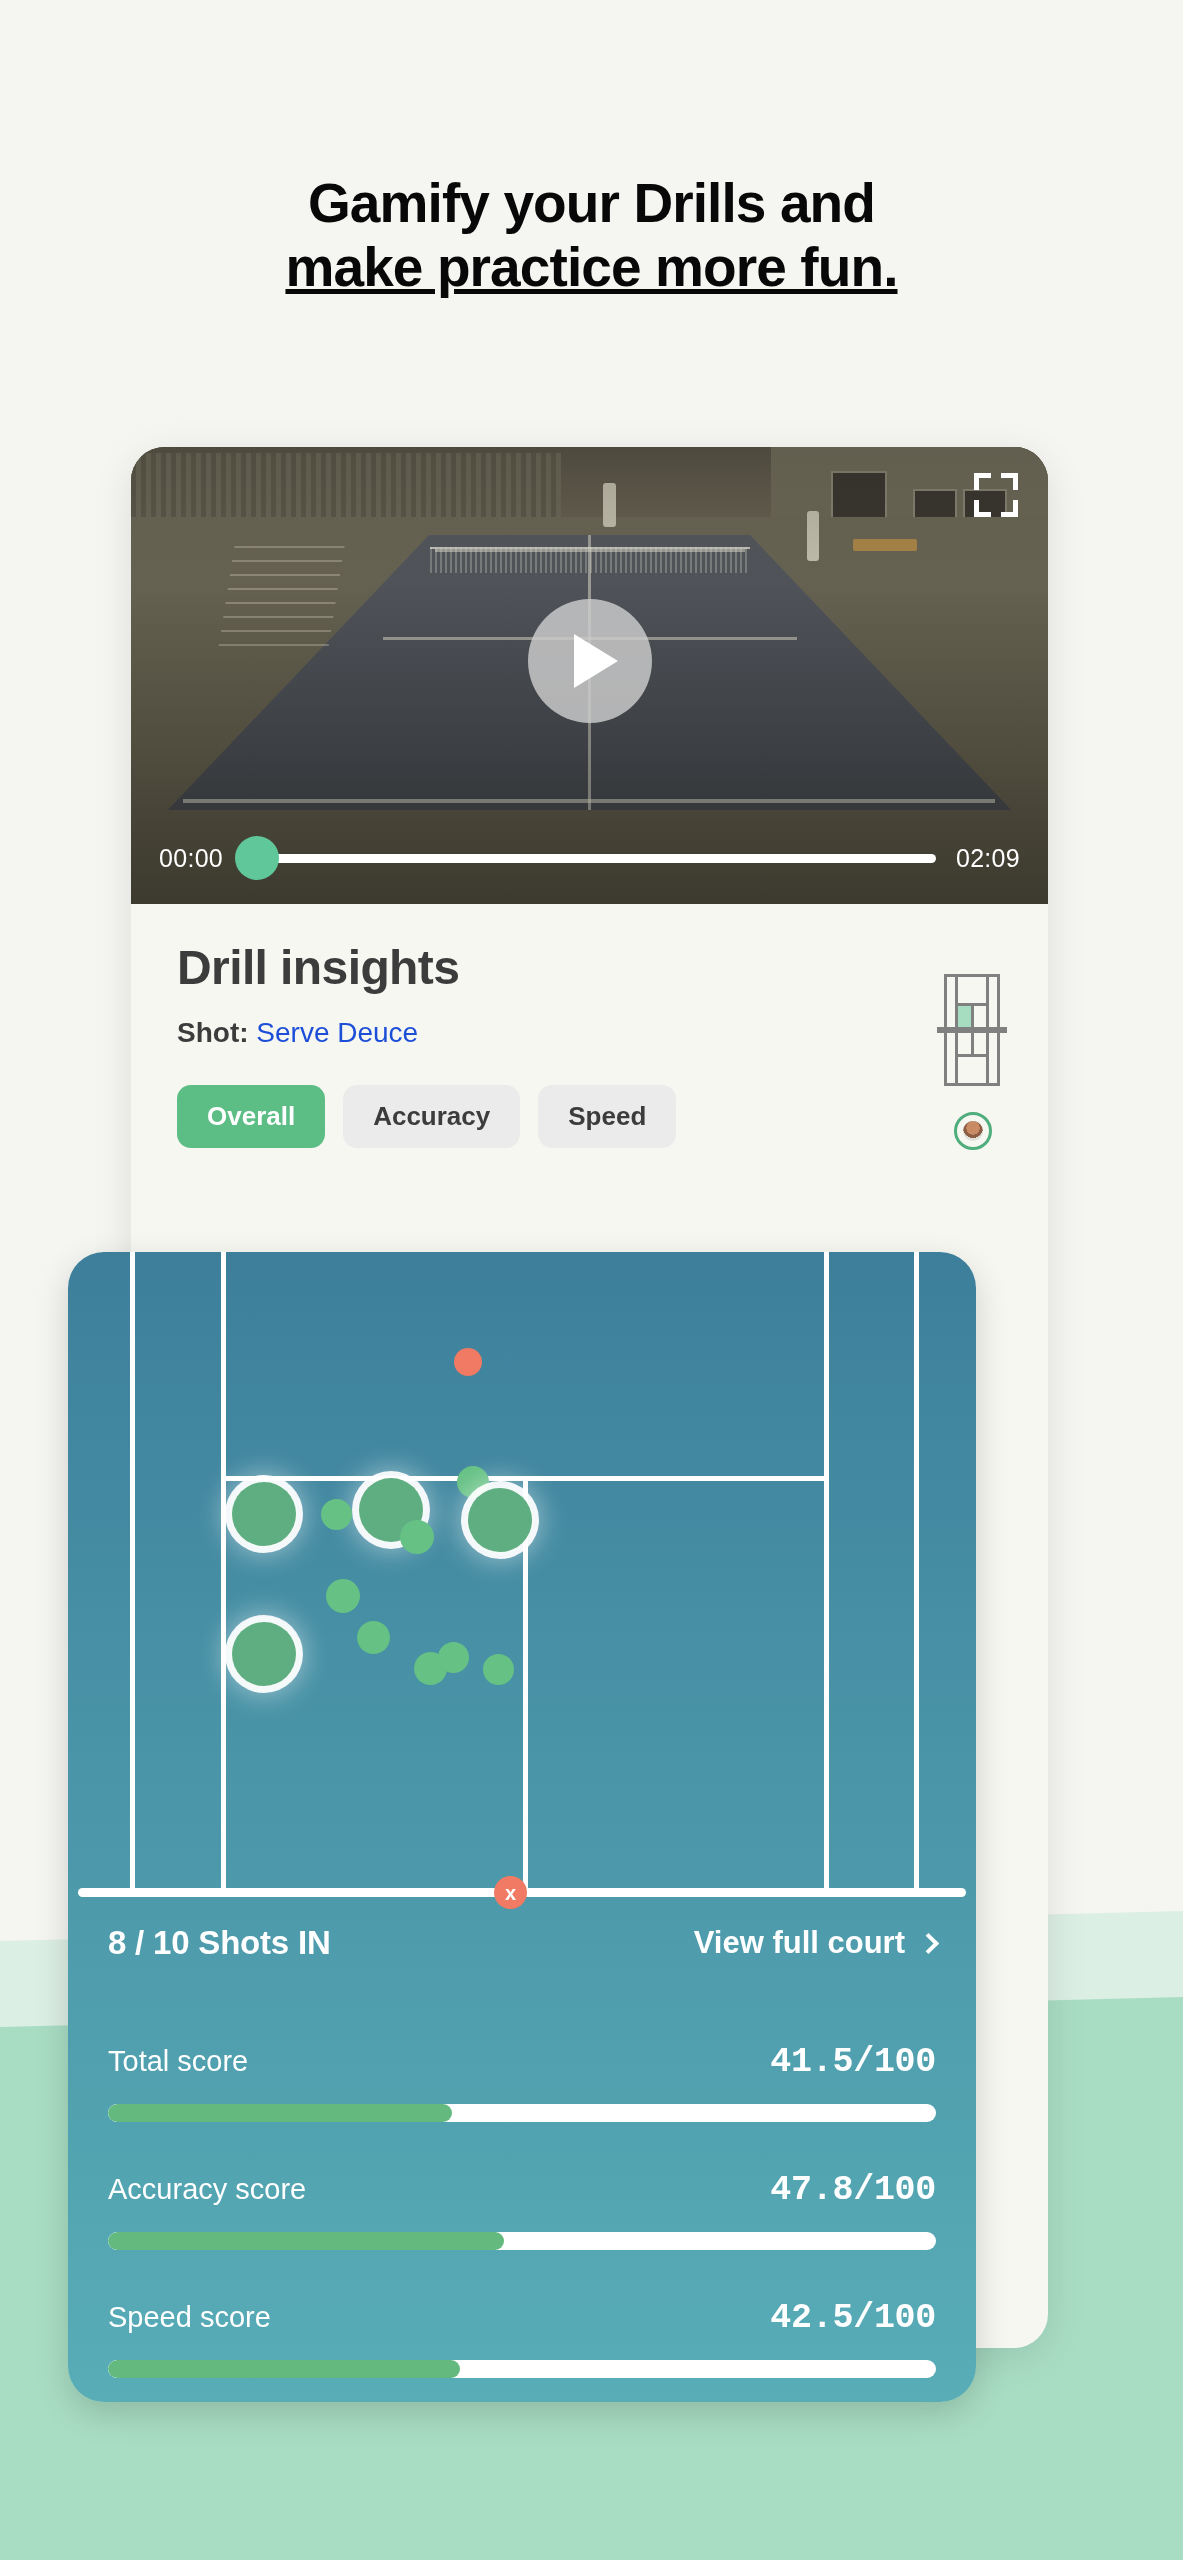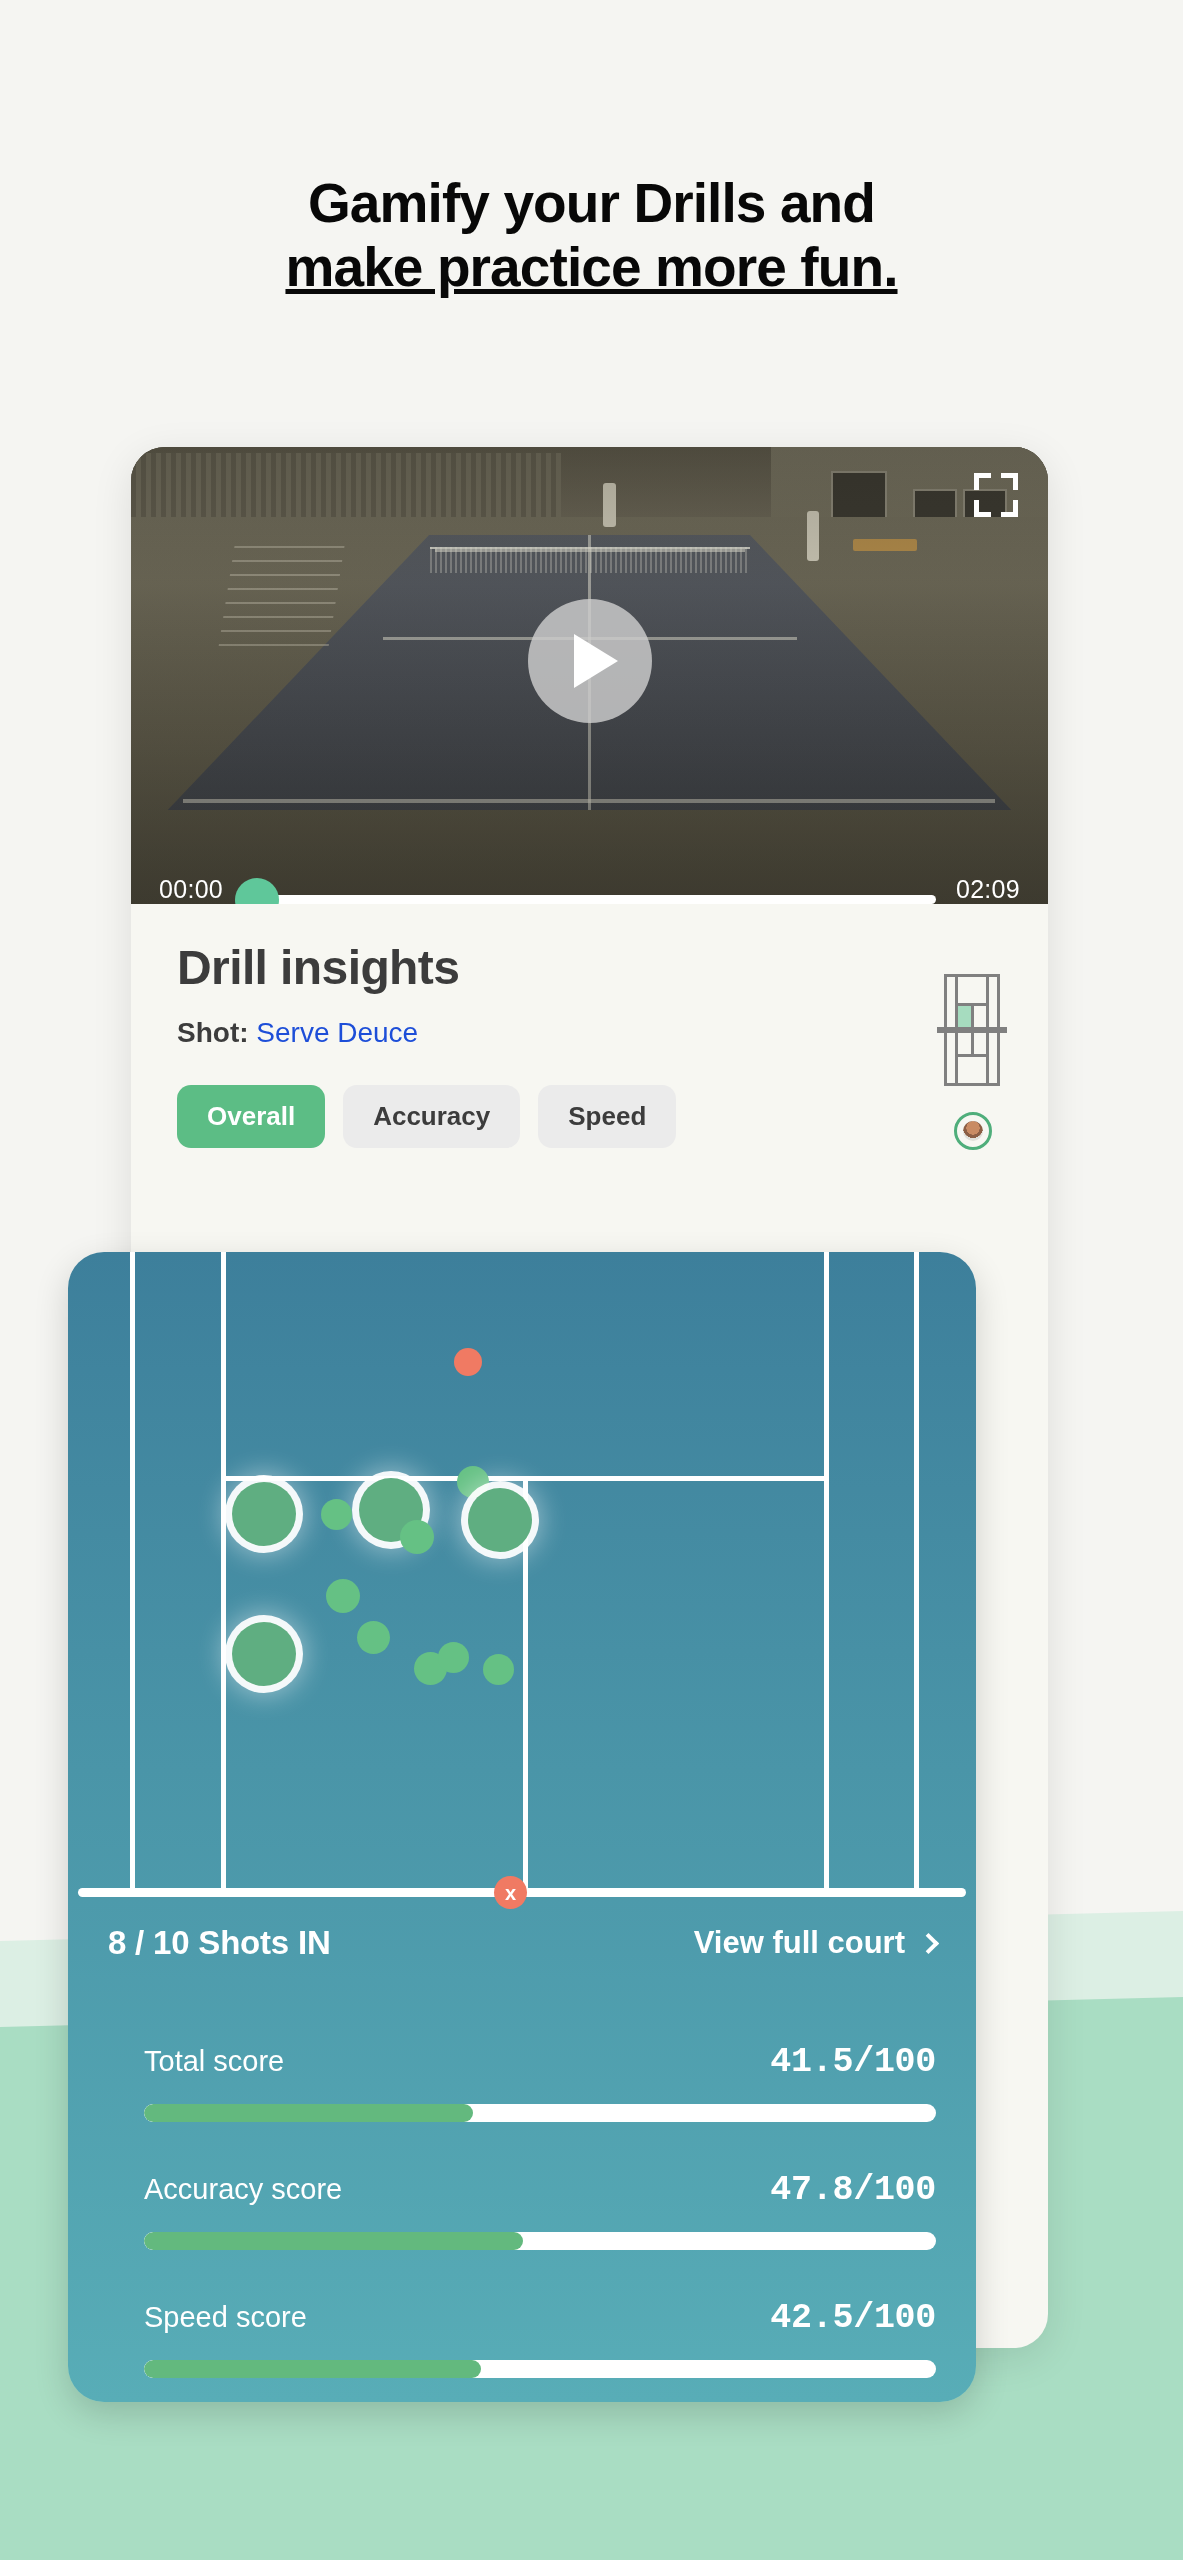--- a/index.html
+++ b/index.html
@@ -114,21 +114,21 @@
     width:44px; height:44px; cursor:pointer;
   }
   .fs-c { position:absolute; width:17px; height:17px; border:5px solid #fff; }
   .fs-tl { left:0; top:0; border-right:none; border-bottom:none; }
   .fs-tr { right:0; top:0; border-left:none; border-bottom:none; }
   .fs-bl { left:0; bottom:0; border-right:none; border-top:none; }
   .fs-br { right:0; bottom:0; border-left:none; border-top:none; }
 
   .vcontrols {
     position:absolute; left:0; bottom:0; width:917px; height:92px;
-    display:flex; align-items:flex-end;
+    display:flex; align-items:center;
     padding:0 28px;
   }
   .vtime { color:#ffffff; font-size:25px; font-weight:400; letter-spacing:0.3px; }
   .vtrack {
     position:relative; flex:1; height:9px;
     background:#ffffff; border-radius:6px;
     margin:0 20px;
     cursor:pointer;
   }
   .vthumb {
@@ -232,21 +232,21 @@
     color:#ffffff; font-size:31px; font-weight:800;
     display:flex; align-items:center; gap:16px; cursor:pointer;
   }
   .chev {
     display:inline-block; width:15px; height:15px;
     border-right:4px solid #fff; border-top:4px solid #fff;
     transform:rotate(45deg);
   }
 
   .scores { position:absolute; left:0; top:790px; width:908px; padding:0 40px; }
-  .score-block { margin-bottom:48px;margin-left:36px; }
+  .score-block { margin-bottom:48px; }
   .score-head {
     display:flex; align-items:baseline; justify-content:space-between;
     margin-bottom:22px;
   }
   .score-label { color:#ffffff; font-size:29px; font-weight:400; }
   .score-value { color:#ffffff; font-size:35px; font-weight:800; letter-spacing:-0.3px;font-family:Liberation Mono, monospace; }
   .score-bar {
     position:relative; height:18px; border-radius:10px; background:#ffffff;
     overflow:hidden;
   }

